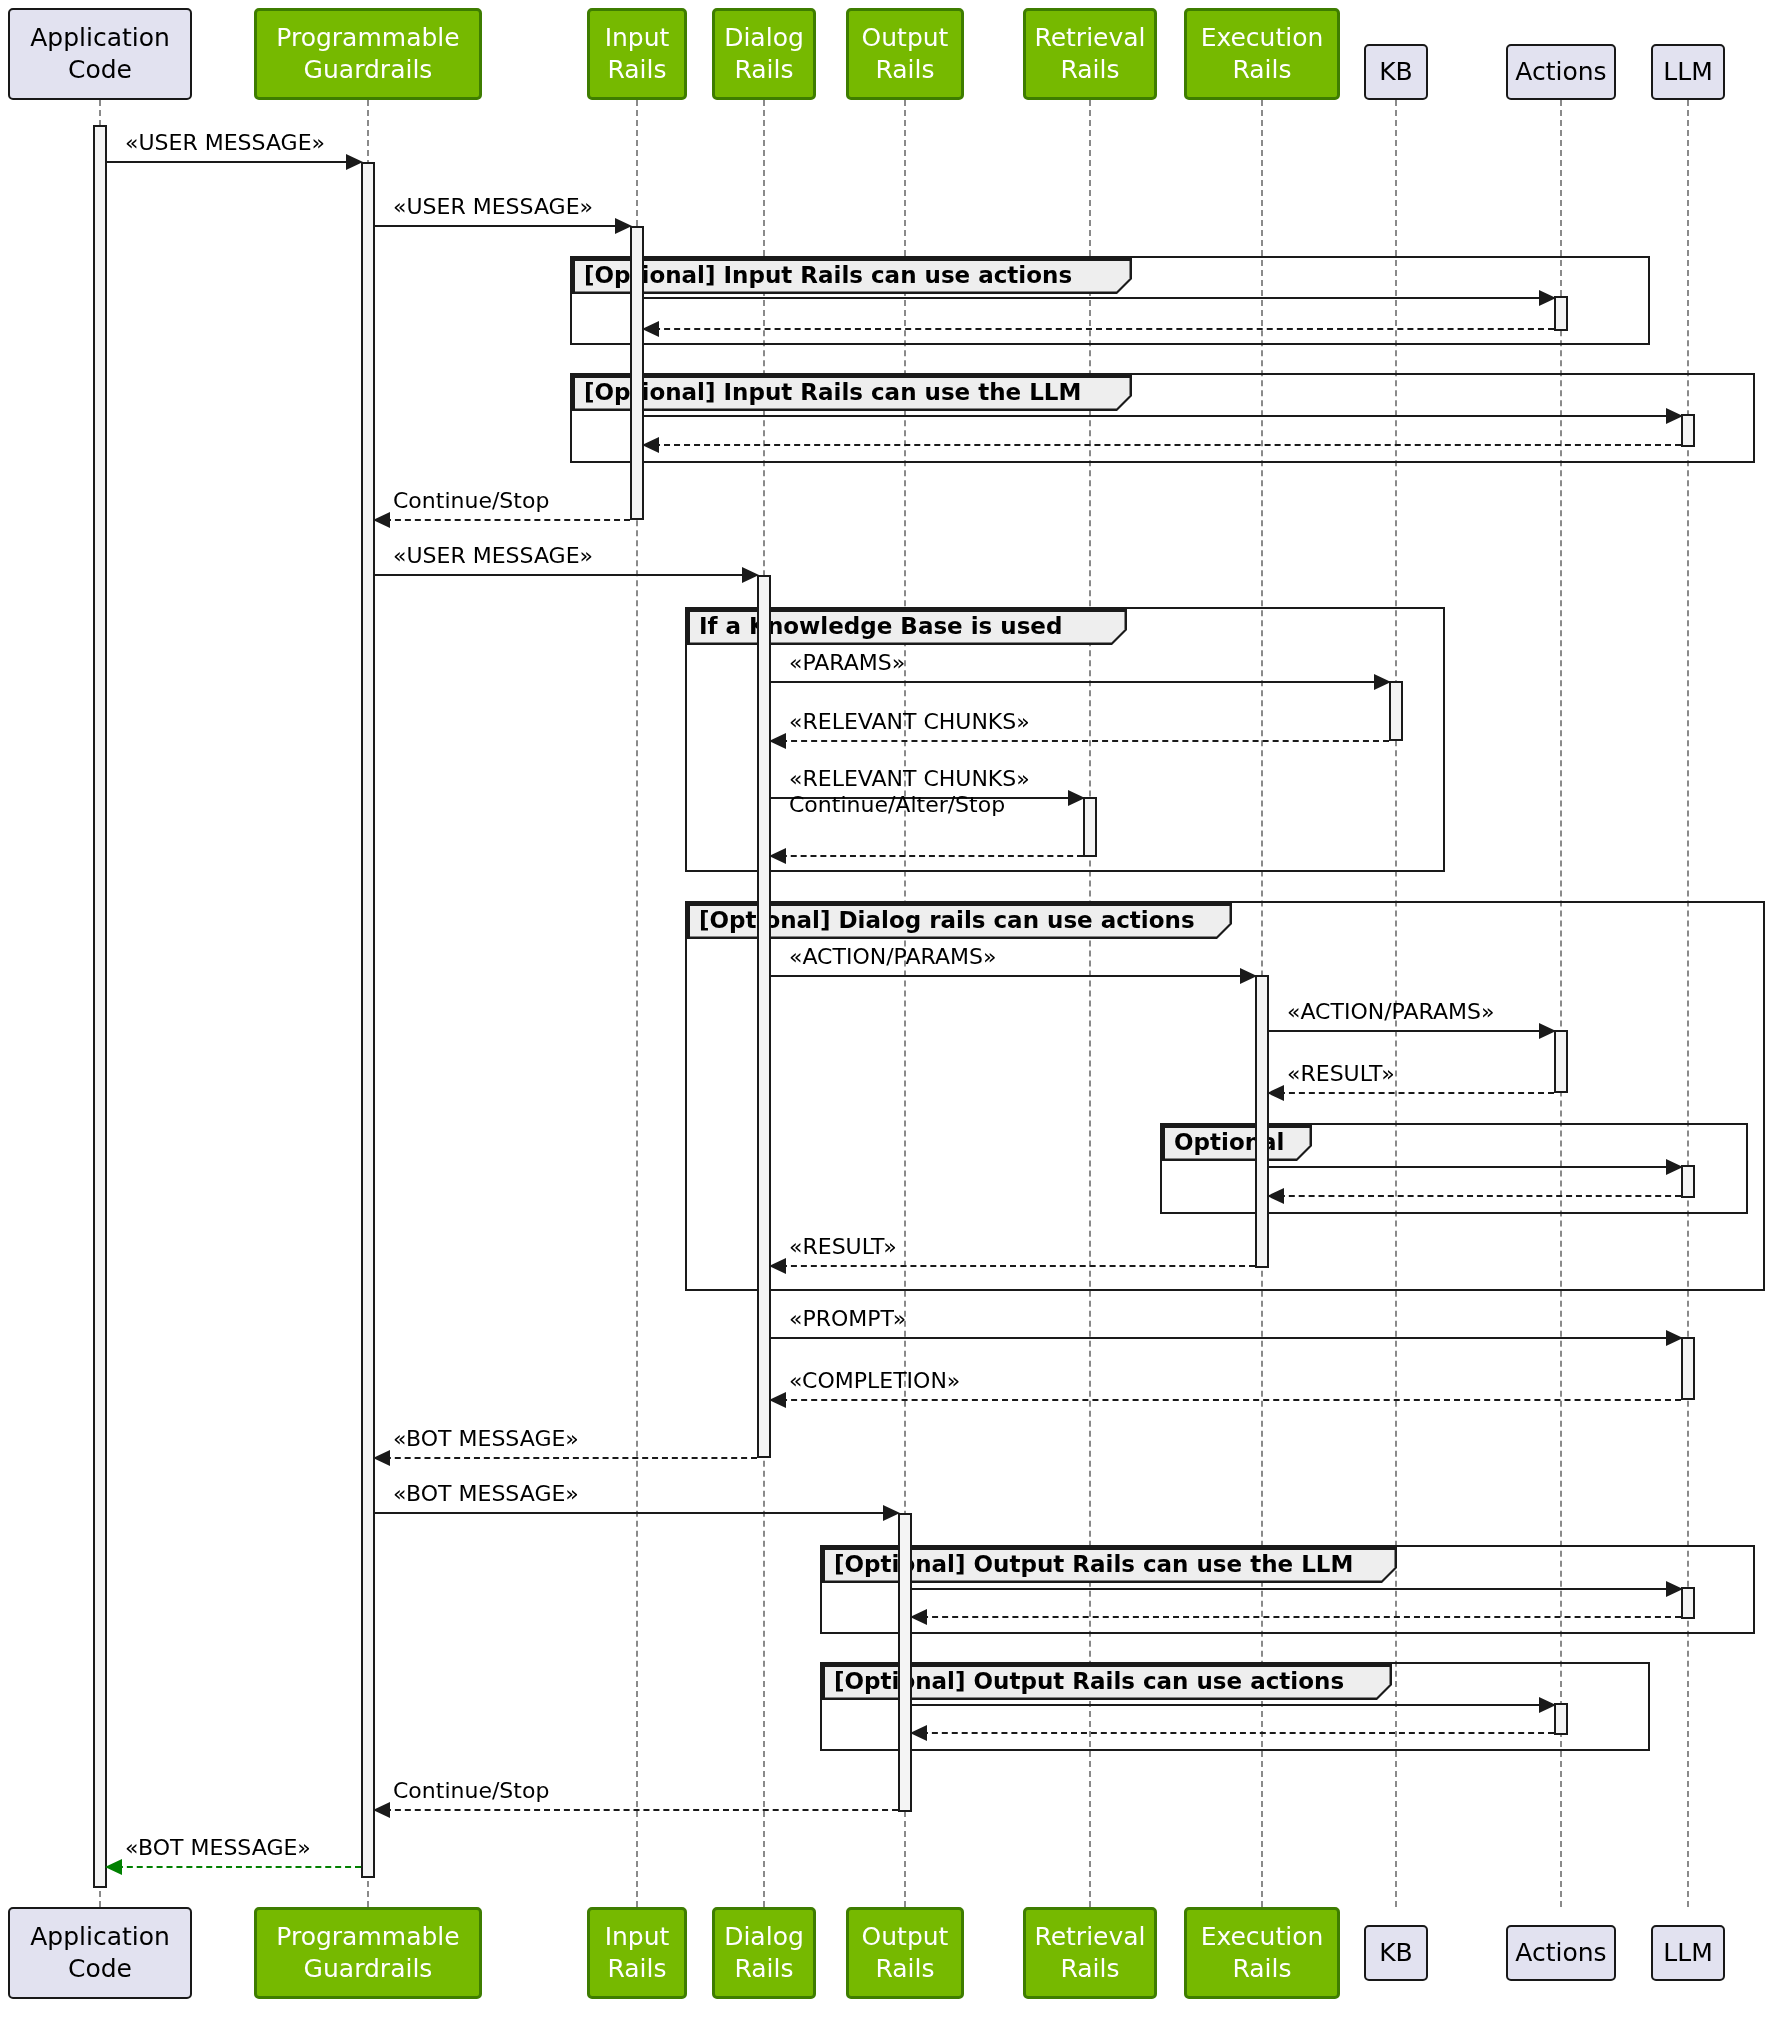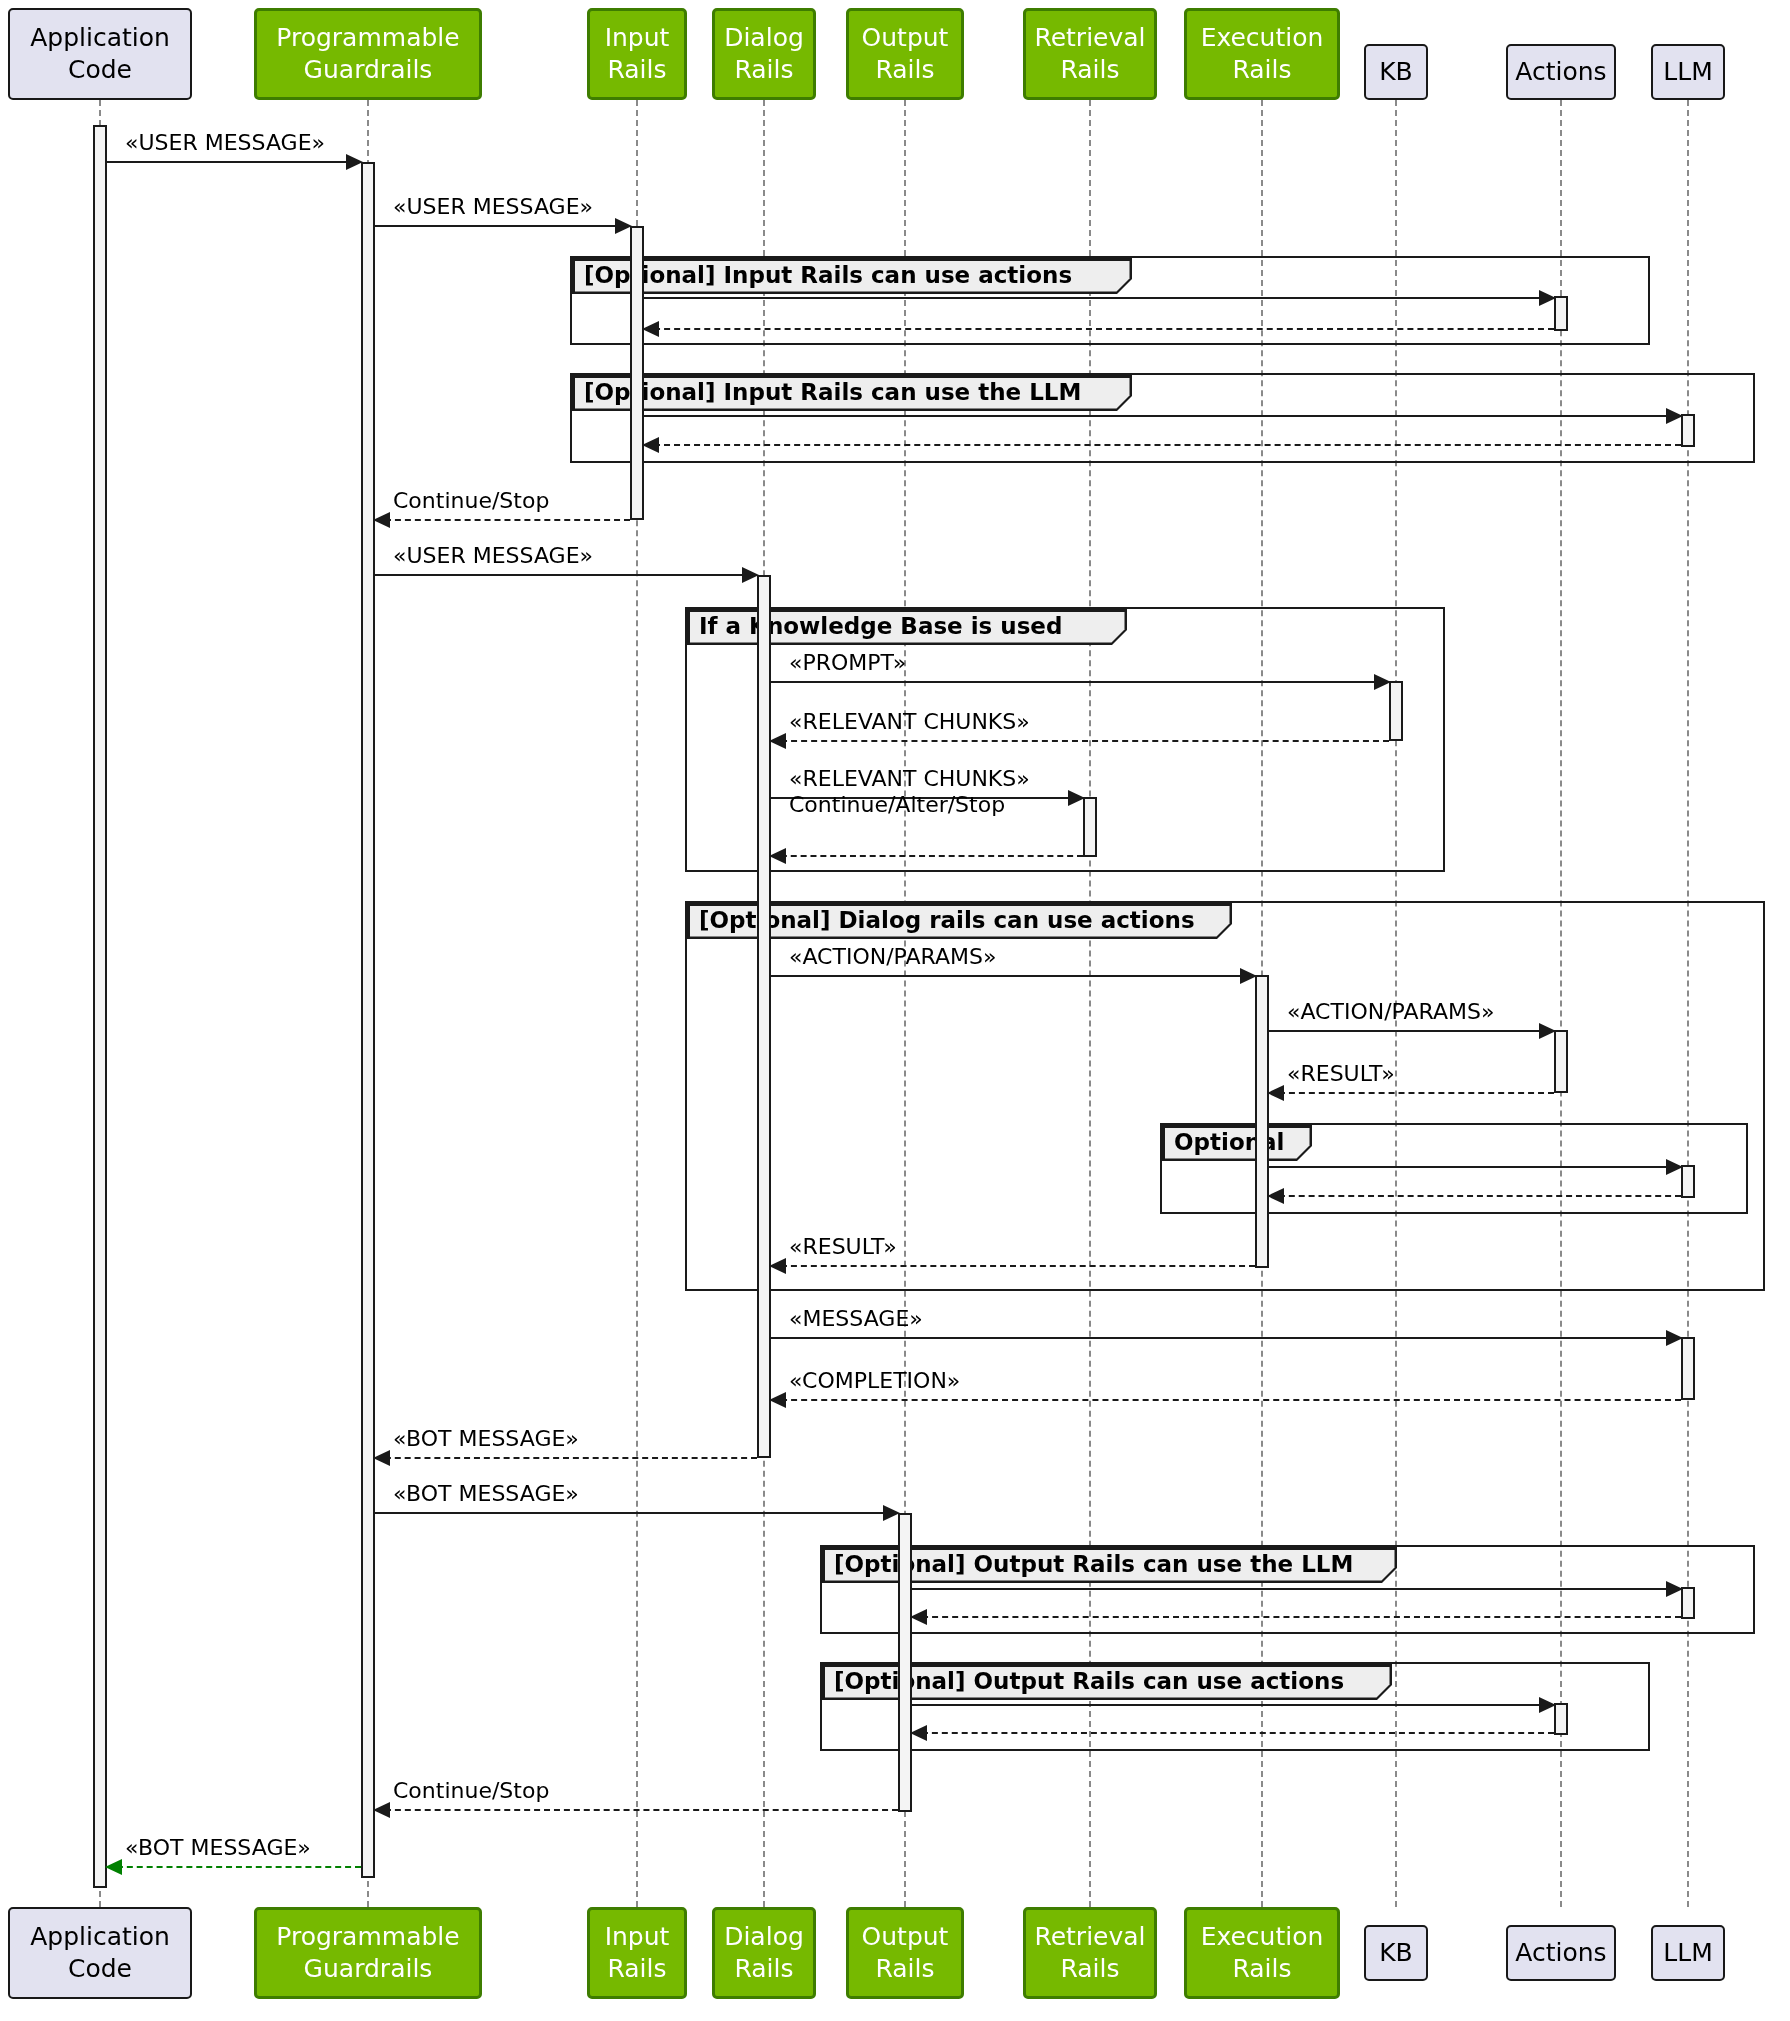--- a/index.html
+++ b/index.html
@@ -201,29 +201,29 @@
       <i class="head l"></i>
     </div>
   <div class="arrow dashed green" style="left:107px;top:1866px;width:254px">
       <i class="head l"></i>
     </div>
 
   <div class="mlabel" style="left:125px;top:130px">«USER MESSAGE»</div>
   <div class="mlabel" style="left:393px;top:194px">«USER MESSAGE»</div>
   <div class="mlabel" style="left:393px;top:488px">Continue/Stop</div>
   <div class="mlabel" style="left:393px;top:543px">«USER MESSAGE»</div>
-  <div class="mlabel" style="left:789px;top:650px">«PROMPT»</div>
+  <div class="mlabel" style="left:789px;top:650px">«PARAMS»</div>
   <div class="mlabel" style="left:789px;top:709px">«RELEVANT CHUNKS»</div>
   <div class="mlabel" style="left:789px;top:766px">«RELEVANT CHUNKS»</div>
   <div class="mlabel" style="left:789px;top:792px">Continue/Alter/Stop</div>
   <div class="mlabel" style="left:789px;top:944px">«ACTION/PARAMS»</div>
   <div class="mlabel" style="left:1287px;top:999px">«ACTION/PARAMS»</div>
   <div class="mlabel" style="left:1287px;top:1061px">«RESULT»</div>
   <div class="mlabel" style="left:789px;top:1234px">«RESULT»</div>
-  <div class="mlabel" style="left:789px;top:1306px">«MESSAGE»</div>
+  <div class="mlabel" style="left:789px;top:1306px">«PROMPT»</div>
   <div class="mlabel" style="left:789px;top:1368px">«COMPLETION»</div>
   <div class="mlabel" style="left:393px;top:1426px">«BOT MESSAGE»</div>
   <div class="mlabel" style="left:393px;top:1481px">«BOT MESSAGE»</div>
   <div class="mlabel" style="left:393px;top:1778px">Continue/Stop</div>
   <div class="mlabel" style="left:125px;top:1835px">«BOT MESSAGE»</div>
 
   <div class="participant neutral" style="left:8px;top:8px;width:184px;height:92px">Application
 Code</div>
   <div class="participant green" style="left:254px;top:8px;width:228px;height:92px">Programmable
 Guardrails</div>

